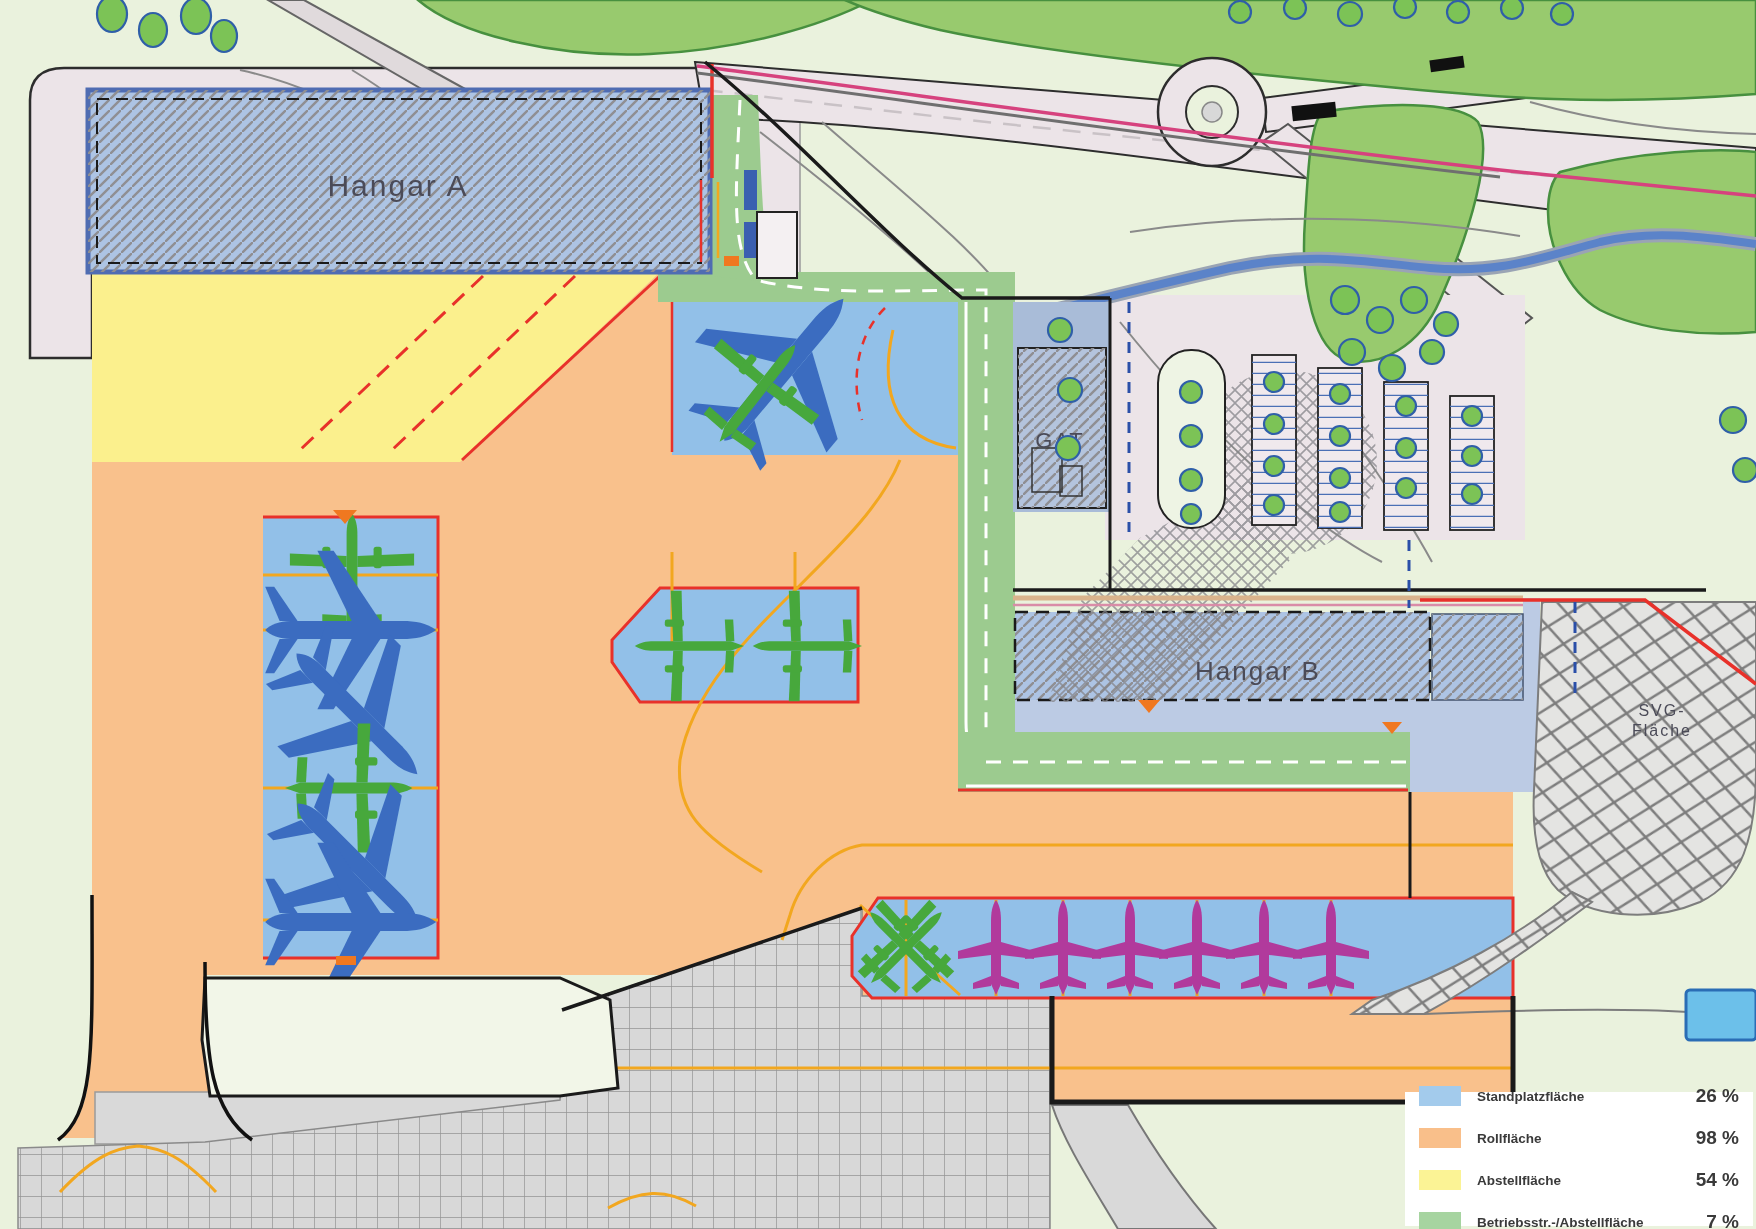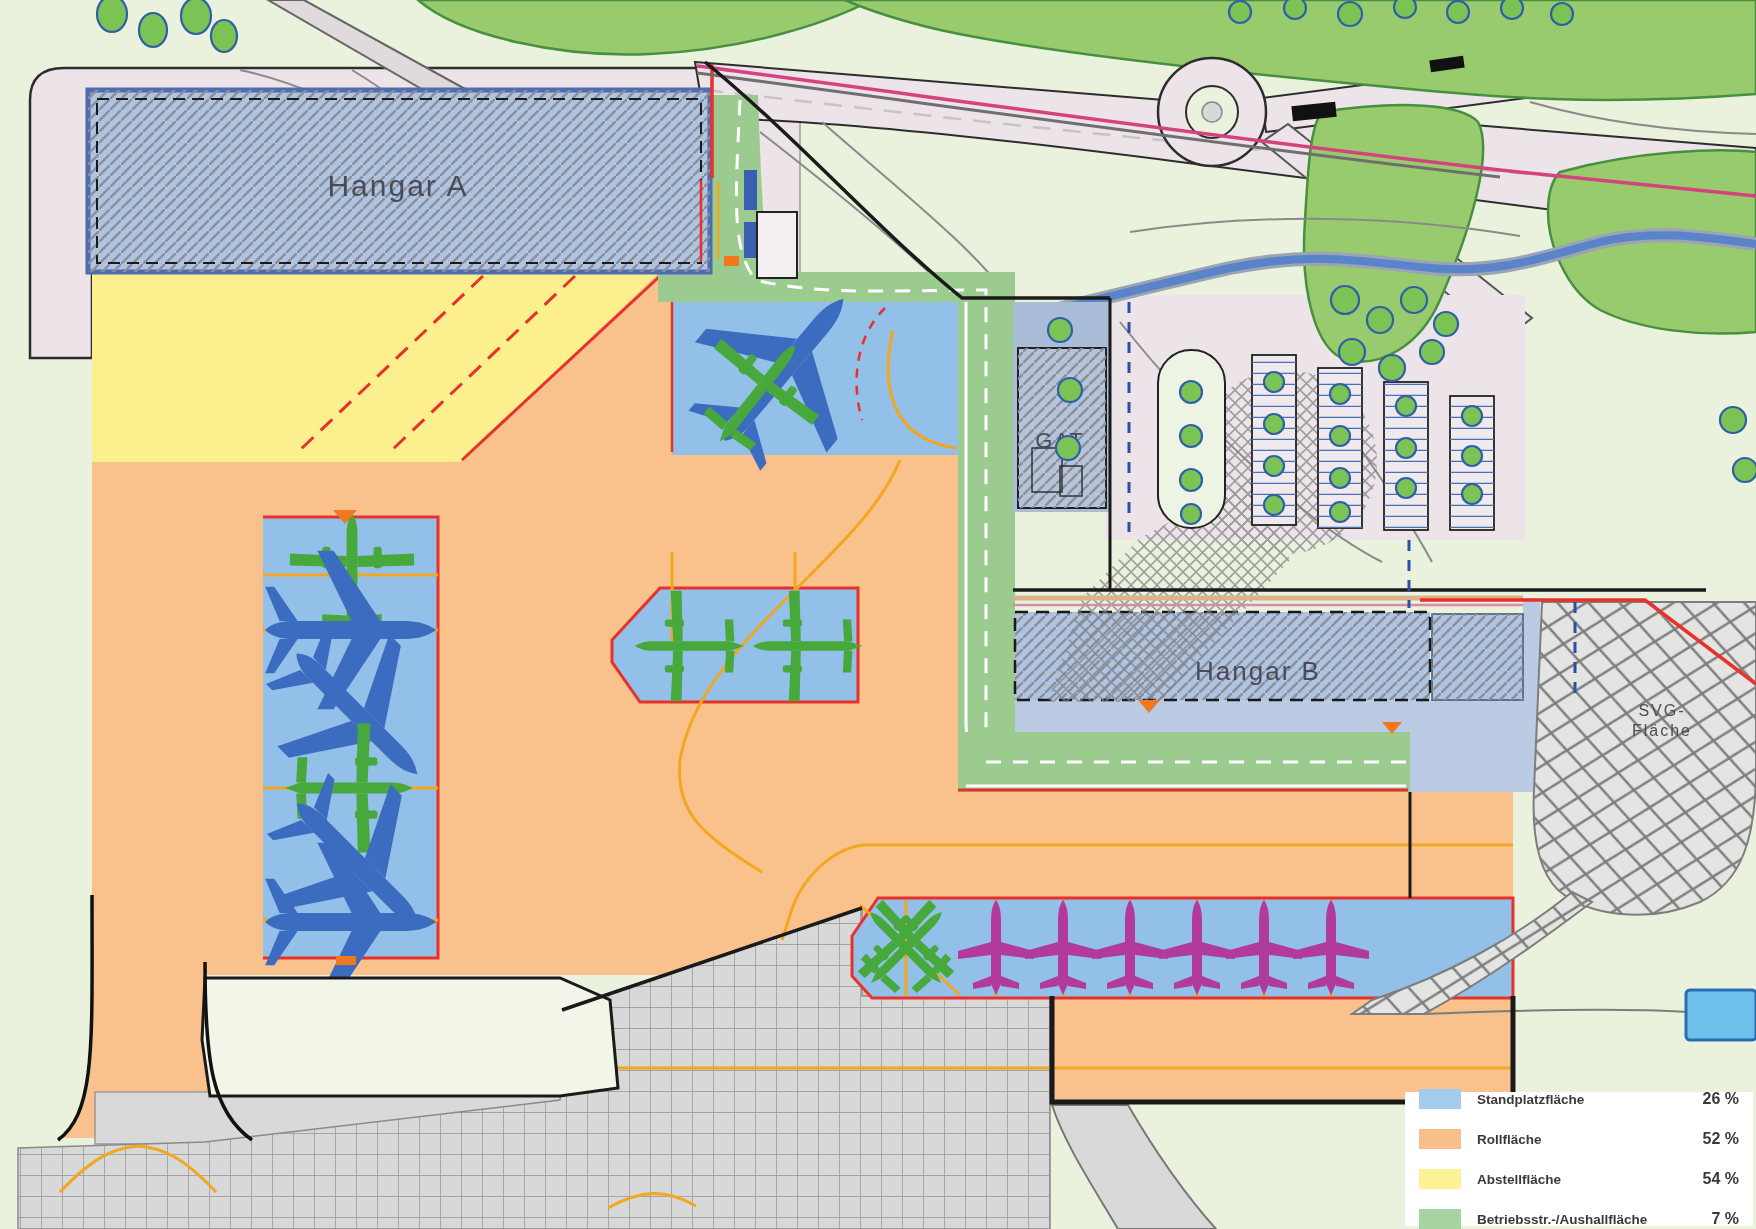--- a/index.html
+++ b/index.html
@@ -7,21 +7,21 @@
   svg text{font-family:"Liberation Sans",sans-serif;}
   .maplabel{fill:#4b4b58;letter-spacing:2px;}
   .pl-blue{fill:#3b6cc0;}
   .pl-green{fill:#47a83c;}
   .pl-mag{fill:#b13a9c;}
   .legend{position:absolute;left:1405px;top:1092px;width:348px;height:134px;background:#ffffff;
           display:flex;flex-direction:column;justify-content:center;gap:20px;padding:0;}
   .legend-row{display:flex;align-items:center;height:23px;padding:0 14px;}
   .legend-swatch{width:42px;height:20px;flex:0 0 42px;margin-right:16px;}
   .legend-label{flex:1;font-size:13.5px;font-weight:bold;color:#3a3a3a;}
-  .legend-value{width:52px;text-align:right;font-size:16px;font-weight:bold;color:#3a3a3a;}
+  .legend-value{width:52px;text-align:right;font-size:19px;font-weight:bold;color:#3a3a3a;}
 </style>
 </head>
 <body>
 
 <div id="stage">
 <svg width="1756" height="1229" viewBox="0 0 1756 1229">
 <defs>
   <pattern id="hatch" width="11" height="11" patternUnits="userSpaceOnUse">
     <path d="M-2,13 L13,-2" stroke="#8f8f93" stroke-width="2.4" fill="none"></path>
   </pattern>
@@ -404,26 +404,26 @@
 
 <div class="legend">
   <div class="legend-row">
     <span class="legend-swatch" style="background: rgb(163, 203, 236);"></span>
     <span class="legend-label">Standplatzfläche</span>
     <span class="legend-value">26 %</span>
   </div>
   <div class="legend-row">
     <span class="legend-swatch" style="background: rgb(249, 191, 138);"></span>
     <span class="legend-label">Rollfläche</span>
-    <span class="legend-value">52 %</span>
+    <span class="legend-value">98 %</span>
   </div>
   <div class="legend-row">
     <span class="legend-swatch" style="background: rgb(251, 243, 149);"></span>
     <span class="legend-label">Abstellfläche</span>
     <span class="legend-value">54 %</span>
   </div>
   <div class="legend-row">
     <span class="legend-swatch" style="background: rgb(166, 212, 160);"></span>
-    <span class="legend-label">Betriebsstr.-/Aushallfläche</span>
+    <span class="legend-label">Betriebsstr.-/Abstellfläche</span>
     <span class="legend-value">7 %</span>
   </div>
 </div>
 </div>
 
 </body></html>

